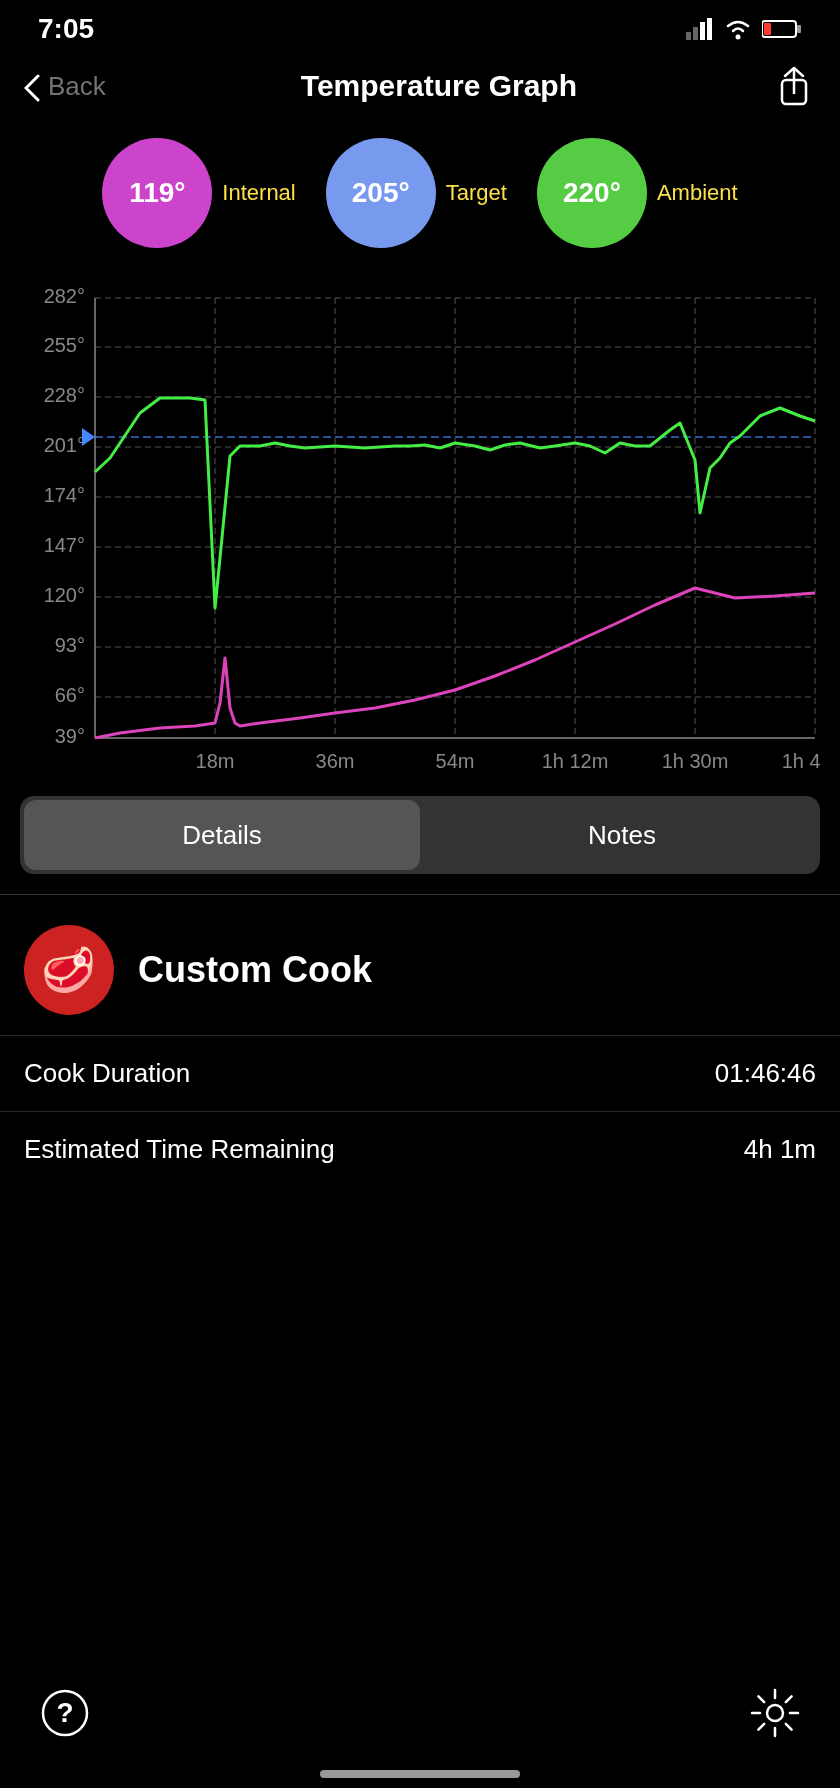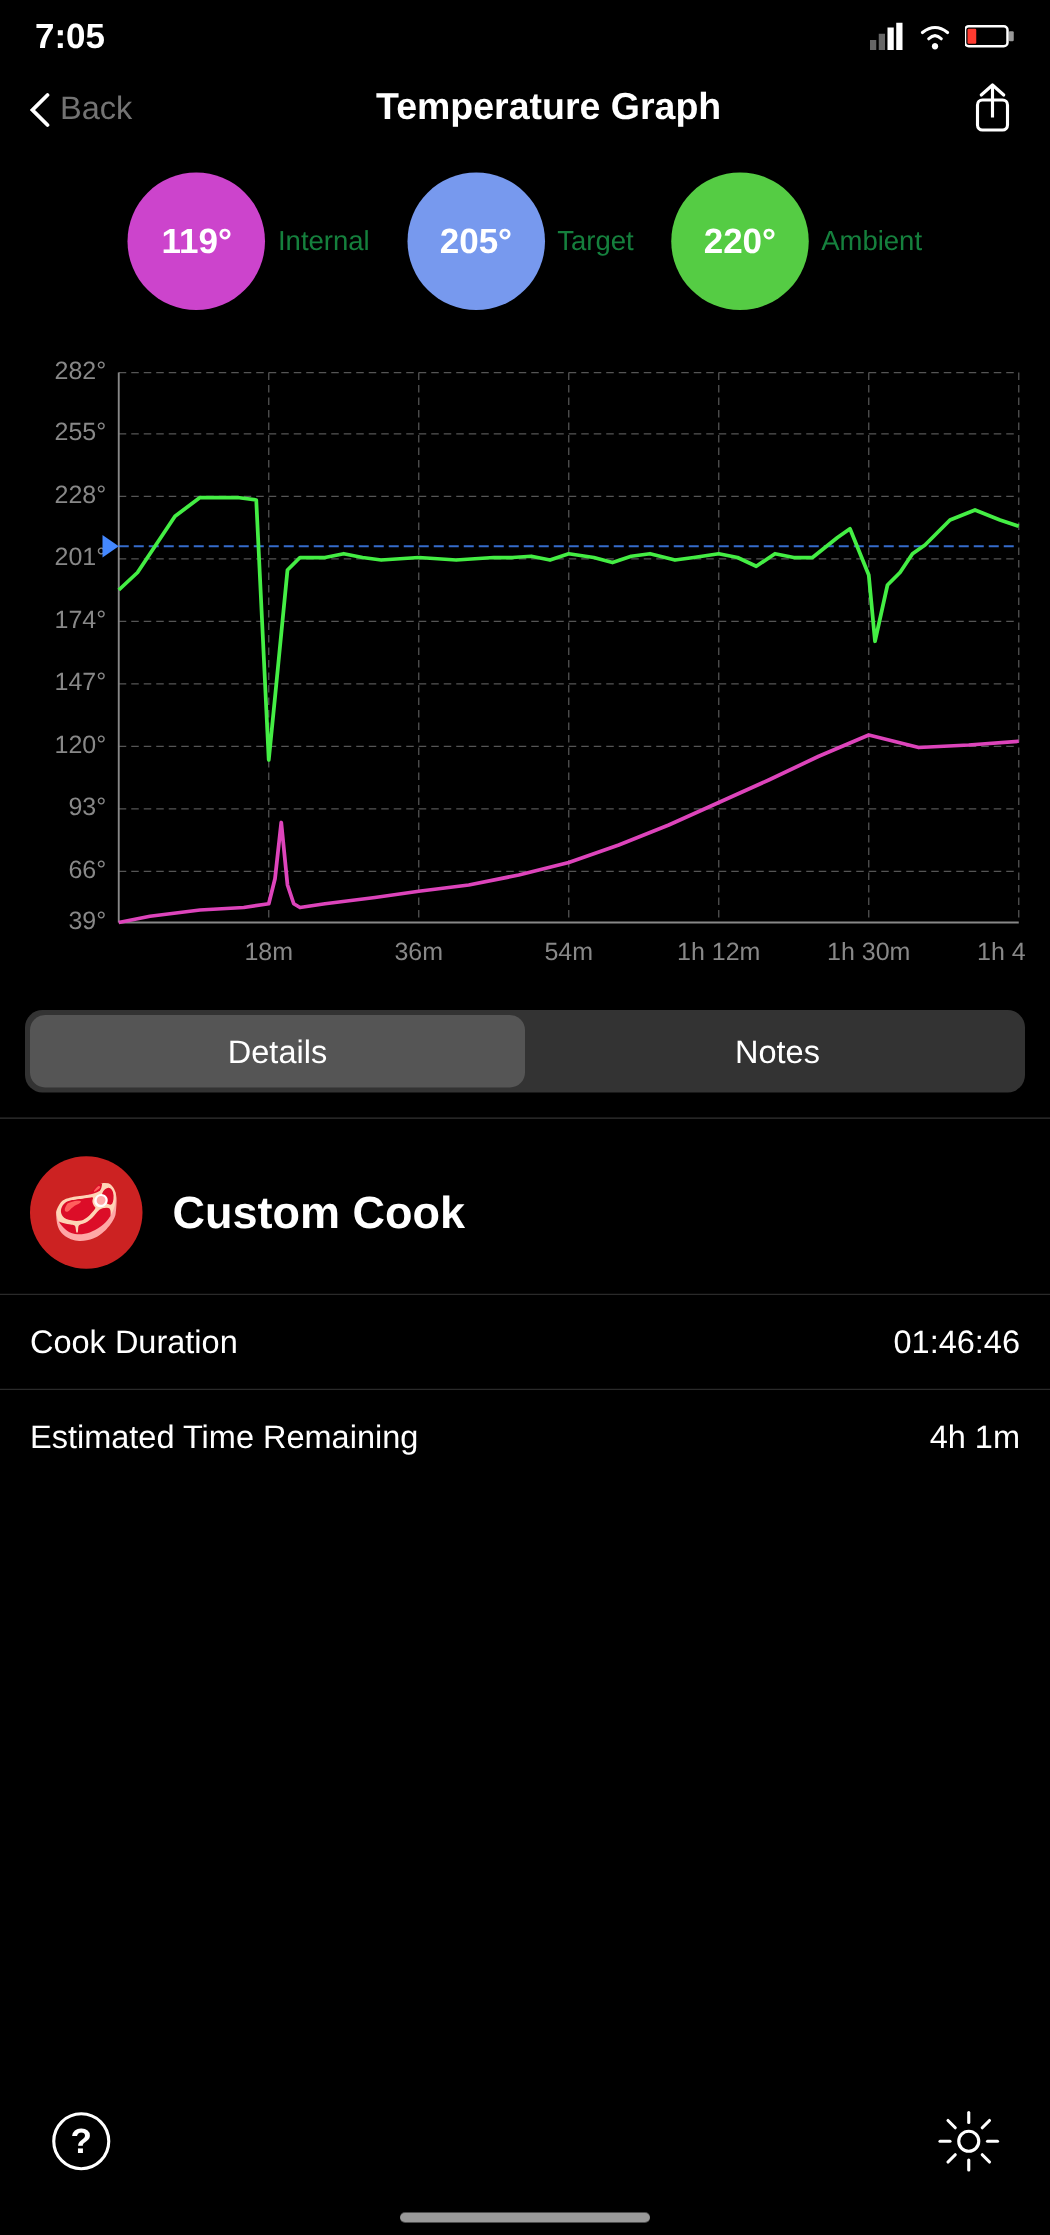--- a/index.html
+++ b/index.html
@@ -11,21 +11,21 @@
       width: 840px;
       min-height: 1788px;
       overflow-x: hidden;
     }
 
     
     .status-bar {
       display: flex;
       justify-content: space-between;
       align-items: center;
-      padding: 12px 28px 8px;
+      padding: 12px 38px 8px;
       height: 54px;
     }
     .status-time {
       font-size: 28px;
       font-weight: 600;
       color: #fff;
     }
     .status-icons {
       display: flex;
       align-items: center;
@@ -84,41 +84,41 @@
       justify-content: center;
       font-size: 28px;
       font-weight: 700;
       color: #fff;
     }
     .temp-circle.internal { background: #cc44cc; }
     .temp-circle.target { background: #7799ee; }
     .temp-circle.ambient { background: #55cc44; }
     .temp-label {
       font-size: 22px;
-      color: #15803d;
+      color: #fde047;
     }
 
     
     .chart-container {
       margin: 10px 20px 0;
       position: relative;
     }
     .chart-svg {
       width: 100%;
       display: block;
     }
 
     
     .tabs-container {
-      margin: 20px 20px 0;
+      margin: 8px 20px 0;
       background: #333;
       border-radius: 14px;
       display: flex;
       overflow: hidden;
-      height: 66px;
+      height: 78px;
     }
     .tab-btn {
       flex: 1;
       display: flex;
       align-items: center;
       justify-content: center;
       font-size: 26px;
       font-weight: 500;
       cursor: pointer;
       color: #fff;

